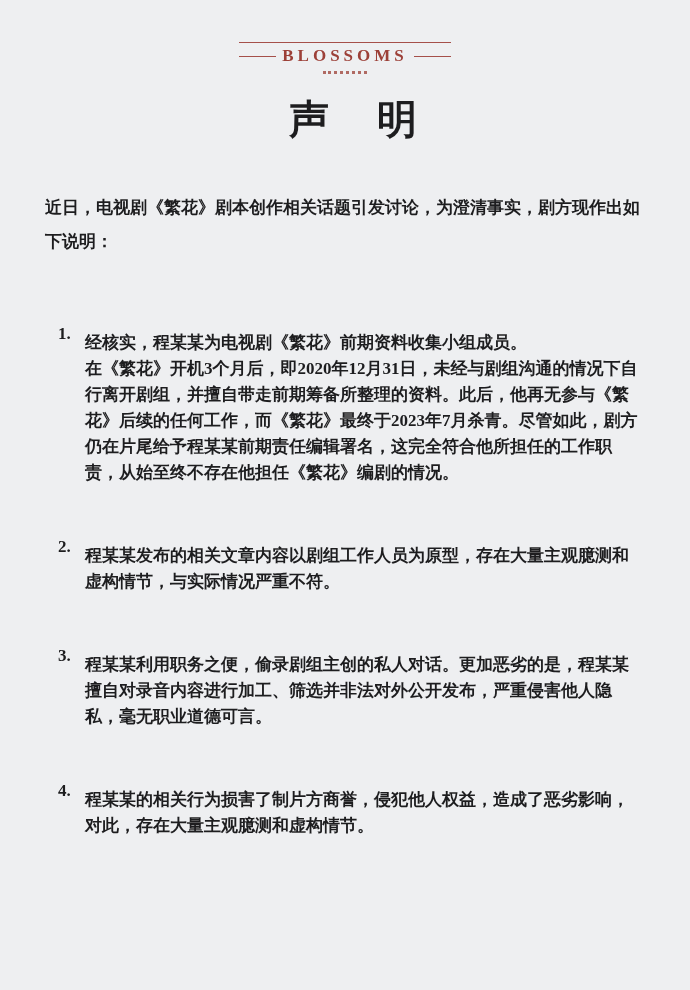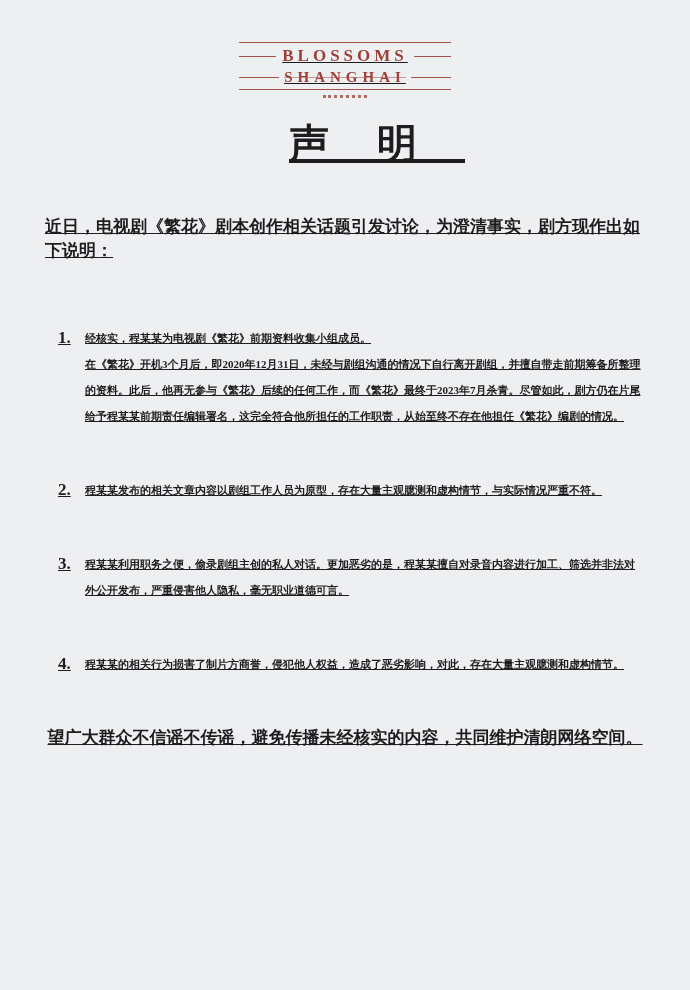--- a/index.html
+++ b/index.html
@@ -8,21 +8,20 @@
     font-family: "Liberation Serif", "DejaVu Serif", serif;
     background: #eeeff1;
   }
   .page {
     position: relative;
     width: 690px;
     height: 870px;
     background: #eeeff1;
     overflow: hidden;
     color: #1d1d1f;
-    text-decoration: underline;
   }
 
   
   .logo {
     width: 212px;
     margin: 42px auto 0 auto;
     text-align: center;
     color: #9c4038;
   }
   .logo-top {
@@ -101,42 +100,43 @@
     letter-spacing: 48px;
     text-indent: 48px;
     color: #1d1d1f;
     margin-left: 16px;
   }
 
   
   .intro {
     margin: 44px 40px 0 45px;
     font-size: 17px;
-    line-height: 24px;
+    line-height: 34px;
     font-weight: bold;
   }
   .items {
     list-style: none;
     margin: 62px 48px 0 58px;
   }
   .item {
     display: flex;
     margin-bottom: 48px;
   }
   .item-num {
     flex: 0 0 27px;
     font-size: 17px;
     line-height: 26px;
     font-weight: bold;
   }
   .item-body {
     flex: 1;
-    font-size: 11px;
+    font-size: 17px;
     line-height: 26px;
     font-weight: bold;
+    margin-top: 9px;
   }
   .closing {
     margin: 48px 40px 0 40px;
     text-align: center;
     font-size: 17px;
     line-height: 26px;
     font-weight: bold;
   }
 
   
@@ -155,25 +155,20 @@
 <body>
 
 <div class="page">
 
   <div class="logo">
     <div class="logo-top">
       <span class="hline"></span>
       <span class="logo-top-label">BLOSSOMS</span>
       <span class="hline"></span>
     </div>
-    <div class="logo-bottom">
-      <span class="hline"></span>
-      <span class="logo-bottom-label">SHANGHAI</span>
-      <span class="hline"></span>
-    </div>
     <div class="logo-dash"></div>
   </div>
 
   <h1 class="title">声明</h1>
 
   <p class="intro">近日，电视剧《繁花》剧本创作相关话题引发讨论，为澄清事实，剧方现作出如下说明：</p>
 
   <ol class="items">
     <li class="item">
       <span class="item-num">1.</span>

